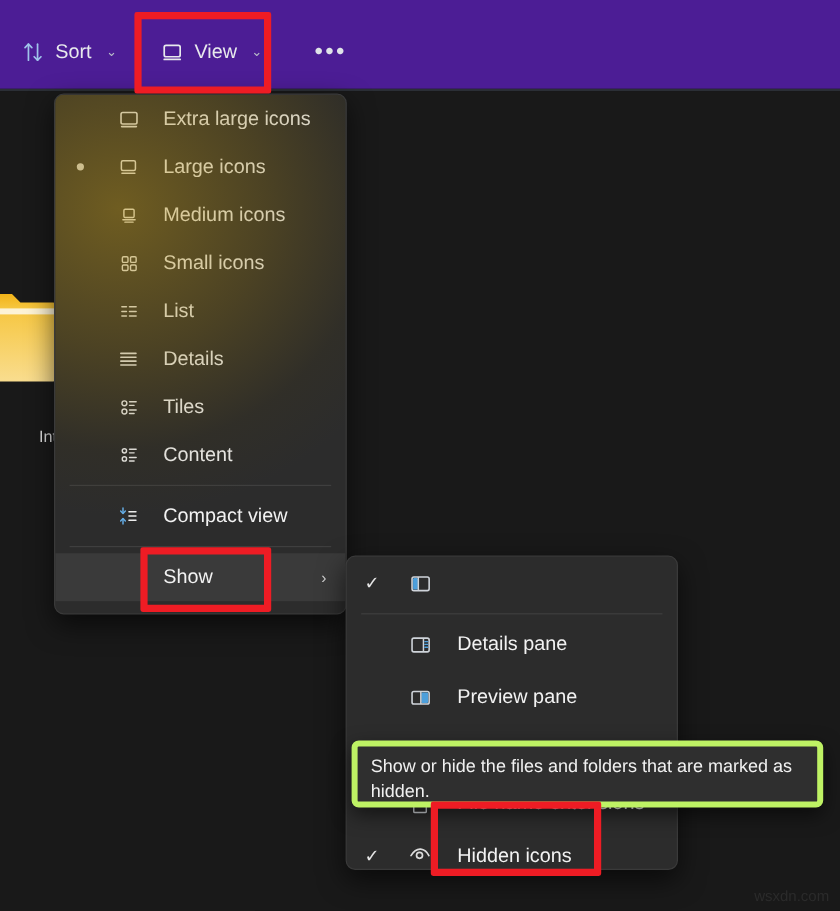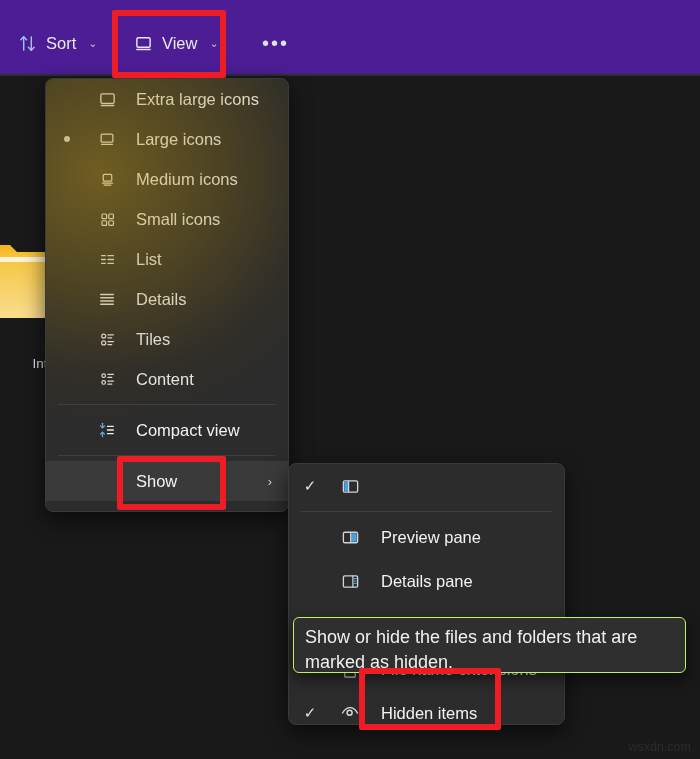--- a/index.html
+++ b/index.html
@@ -93,22 +93,22 @@
   }
   .sm-i .chk-col  { width: 42px; display:flex; justify-content:center; align-items:center;
                     color:#e6e6e6; font-size: 15px; }
   .sm-i .icon-col { width: 38px; display:flex; justify-content:center; align-items:center; }
   .sm-i .label    { padding-left: 12px; white-space: nowrap; }
   .sm-sep { height: 1px; margin: 3px 12px; background: #3f3f3f; }
 
   
   .tooltip {
     position: absolute; left: 293px; top: 617px; width: 393px; height: 56px;
-    background: #2f2f2f; border: 1px solid #bef264; border-radius: 6px;
-    color: #f0f0f0; font-size: 18px; line-height: 1.38;
+    background: #2f2f2f; border: 5px solid #bef264; border-radius: 6px;
+    color: #f0f0f0; font-size: 15px; line-height: 1.38;
     padding: 7px 11px; box-shadow: 0 6px 16px rgba(0,0,0,.55);
   }
 
   
   .redbox { position: absolute; border: 6px solid #ee1c24; border-radius: 2px; }
   .rb-view   { left: 112px; top: 10px;  width: 114px; height: 68px; }
   .rb-show   { left: 117px; top: 456px; width: 109px; height: 54px; }
   .rb-hidden { left: 359px; top: 668px; width: 142px; height: 62px; }
 
   .watermark {
@@ -337,48 +337,48 @@
         </svg>
       </span>
     </div>
 
     <div class="sm-sep"></div>
 
     <div class="sm-i">
       <span class="chk-col"></span>
       <span class="icon-col">
         <svg width="19" height="19" viewBox="0 0 20 20">
-          <rect x="2.5" y="4.5" width="15" height="11" rx="1.6" fill="none" stroke="#cfd4da" stroke-width="1.4"></rect>
-          <rect x="10.6" y="5.4" width="6" height="9.2" rx="1" fill="#4d9fdb"></rect>
-          <path d="M10.2 4.5 V15.5" stroke="#cfd4da" stroke-width="1.3"></path>
-        </svg>
-      </span>
-      <span class="label">Preview pane</span>
-    </div>
-
-    <div class="sm-i">
-      <span class="chk-col"></span>
-      <span class="icon-col">
-        <svg width="19" height="19" viewBox="0 0 20 20">
           <rect x="2.5" y="4" width="15" height="12" rx="1.6" fill="none" stroke="#cfd4da" stroke-width="1.4"></rect>
           <path d="M12.5 4 V16" stroke="#cfd4da" stroke-width="1.3"></path>
           <g stroke="#4d9fdb" stroke-width="1.2" stroke-linecap="round">
             <path d="M13.7 7 H16.2"></path>
               <path d="M13.7 9.5 H16.2"></path>
               <path d="M13.7 12 H16.2"></path>
           </g>
         </svg>
       </span>
       <span class="label">Details pane</span>
     </div>
 
     <div class="sm-i">
       <span class="chk-col"></span>
       <span class="icon-col">
         <svg width="19" height="19" viewBox="0 0 20 20">
+          <rect x="2.5" y="4.5" width="15" height="11" rx="1.6" fill="none" stroke="#cfd4da" stroke-width="1.4"></rect>
+          <rect x="10.6" y="5.4" width="6" height="9.2" rx="1" fill="#4d9fdb"></rect>
+          <path d="M10.2 4.5 V15.5" stroke="#cfd4da" stroke-width="1.3"></path>
+        </svg>
+      </span>
+      <span class="label">Preview pane</span>
+    </div>
+
+    <div class="sm-i">
+      <span class="chk-col"></span>
+      <span class="icon-col">
+        <svg width="19" height="19" viewBox="0 0 20 20">
           <rect x="2.5" y="6" width="9" height="8" rx="1.6" fill="none" stroke="#d6dade" stroke-width="1.4"></rect>
           <path d="M11.5 10 H17" stroke="#d6dade" stroke-width="1.4" stroke-linecap="round"></path>
         </svg>
       </span>
       <span class="label">Item check boxes</span>
     </div>
 
     <div class="sm-i">
       <span class="chk-col"></span>
       <span class="icon-col">
@@ -390,21 +390,21 @@
     </div>
 
     <div class="sm-i">
       <span class="chk-col">✓</span>
       <span class="icon-col">
         <svg width="20" height="20" viewBox="0 0 20 20">
           <path d="M2.5 10 C5 5.8 8 4.4 10.6 4.6 C13.6 4.9 16 7.2 17.4 10" fill="none" stroke="#dcdcdc" stroke-width="1.4" stroke-linecap="round"></path>
           <circle cx="9.6" cy="9.8" r="2.5" fill="none" stroke="#dcdcdc" stroke-width="1.4"></circle>
         </svg>
       </span>
-      <span class="label">Hidden items</span>
+      <span class="label">Hidden icons</span>
     </div>
   </div>
 
   <div class="tooltip">Show or hide the files and folders that are marked as hidden.</div>
 
   <div class="redbox rb-view"></div>
   <div class="redbox rb-show"></div>
   <div class="redbox rb-hidden"></div>
 
   <div class="watermark">wsxdn.com</div>

